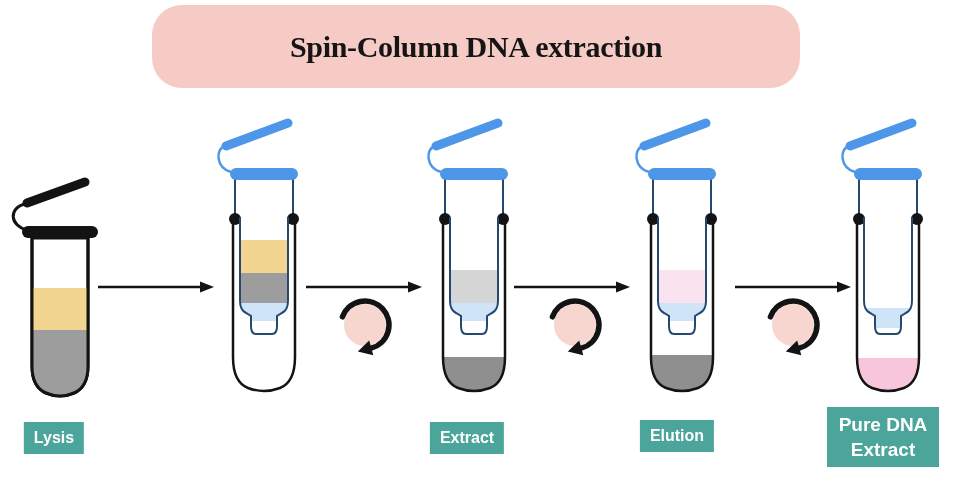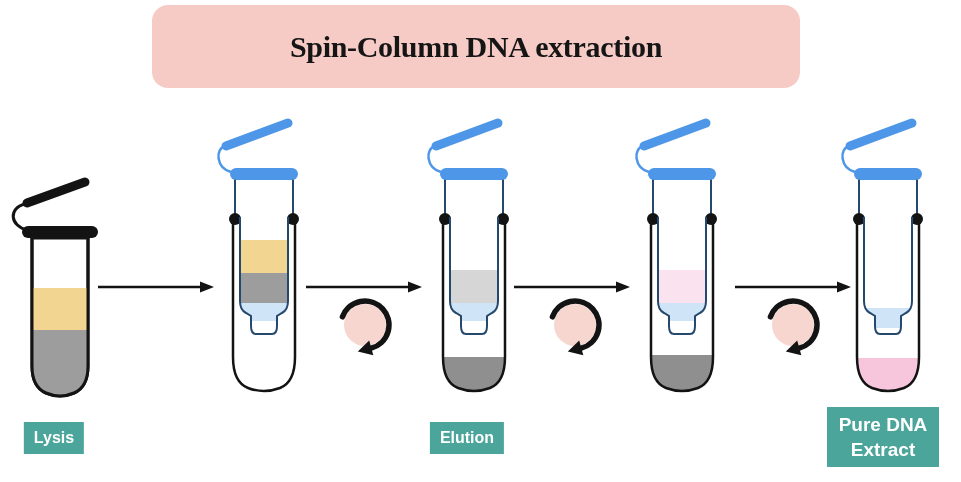--- a/index.html
+++ b/index.html
@@ -1,18 +1,18 @@
 <!DOCTYPE html>
 <html><head>
 <meta charset="utf-8">
 <style>
   html,body{margin:0;padding:0;background:#ffffff;}
   .canvas{position:relative;width:961px;height:482px;background:#ffffff;overflow:hidden;
           font-family:"Liberation Sans",sans-serif;}
-  .banner{position:absolute;left:152px;top:5px;width:648px;height:83px;border-radius:16px;
+  .banner{position:absolute;left:152px;top:5px;width:648px;height:83px;border-radius:30px;
           background:#f6cbc5;display:flex;align-items:center;justify-content:center;}
   .banner h1{margin:0;font-family:"Liberation Serif",serif;font-weight:700;font-size:30px;
              color:#151515;letter-spacing:-0.3px;}
   .abs{position:absolute;}
   .stage-label{position:absolute;transform:translateX(-50%);background:#4ba59b;color:#ffffff;
                font-weight:700;font-size:16px;line-height:26px;padding:3px 10px;
                white-space:nowrap;text-align:center;}
   .stage-label.two-line{white-space:normal;width:96px;font-size:19px;line-height:25px;padding:5px 8px;}
   
   .pos-lysis{left:5px;top:172px;}
@@ -195,16 +195,17 @@
     <path d="M12.45,26.79 A24,24 0 1 1 41.21,58.18" fill="none" stroke="#131313" stroke-width="5.5" stroke-linecap="round"></path>
     <polygon points="27.8,61.6 39.2,50.6 43.3,65.3" fill="#131313"></polygon>
   </svg>
   <svg class="abs pos-spin3" width="70" height="70" viewBox="0 0 70 70">
     <circle cx="35" cy="35" r="21" fill="#f6d6cf"></circle>
     <path d="M12.45,26.79 A24,24 0 1 1 41.21,58.18" fill="none" stroke="#131313" stroke-width="5.5" stroke-linecap="round"></path>
     <polygon points="27.8,61.6 39.2,50.6 43.3,65.3" fill="#131313"></polygon>
   </svg>
 
   <div class="stage-label lbl-lysis">Lysis</div>
-  <div class="stage-label lbl-washing">Elution</div>
+  <div class="stage-label lbl-washing">Extract</div>
+  <div class="stage-label lbl-elution">Elution</div>
   <div class="stage-label two-line lbl-pure">Pure DNA Extract</div>
 
 </div>
 
 </body></html>

